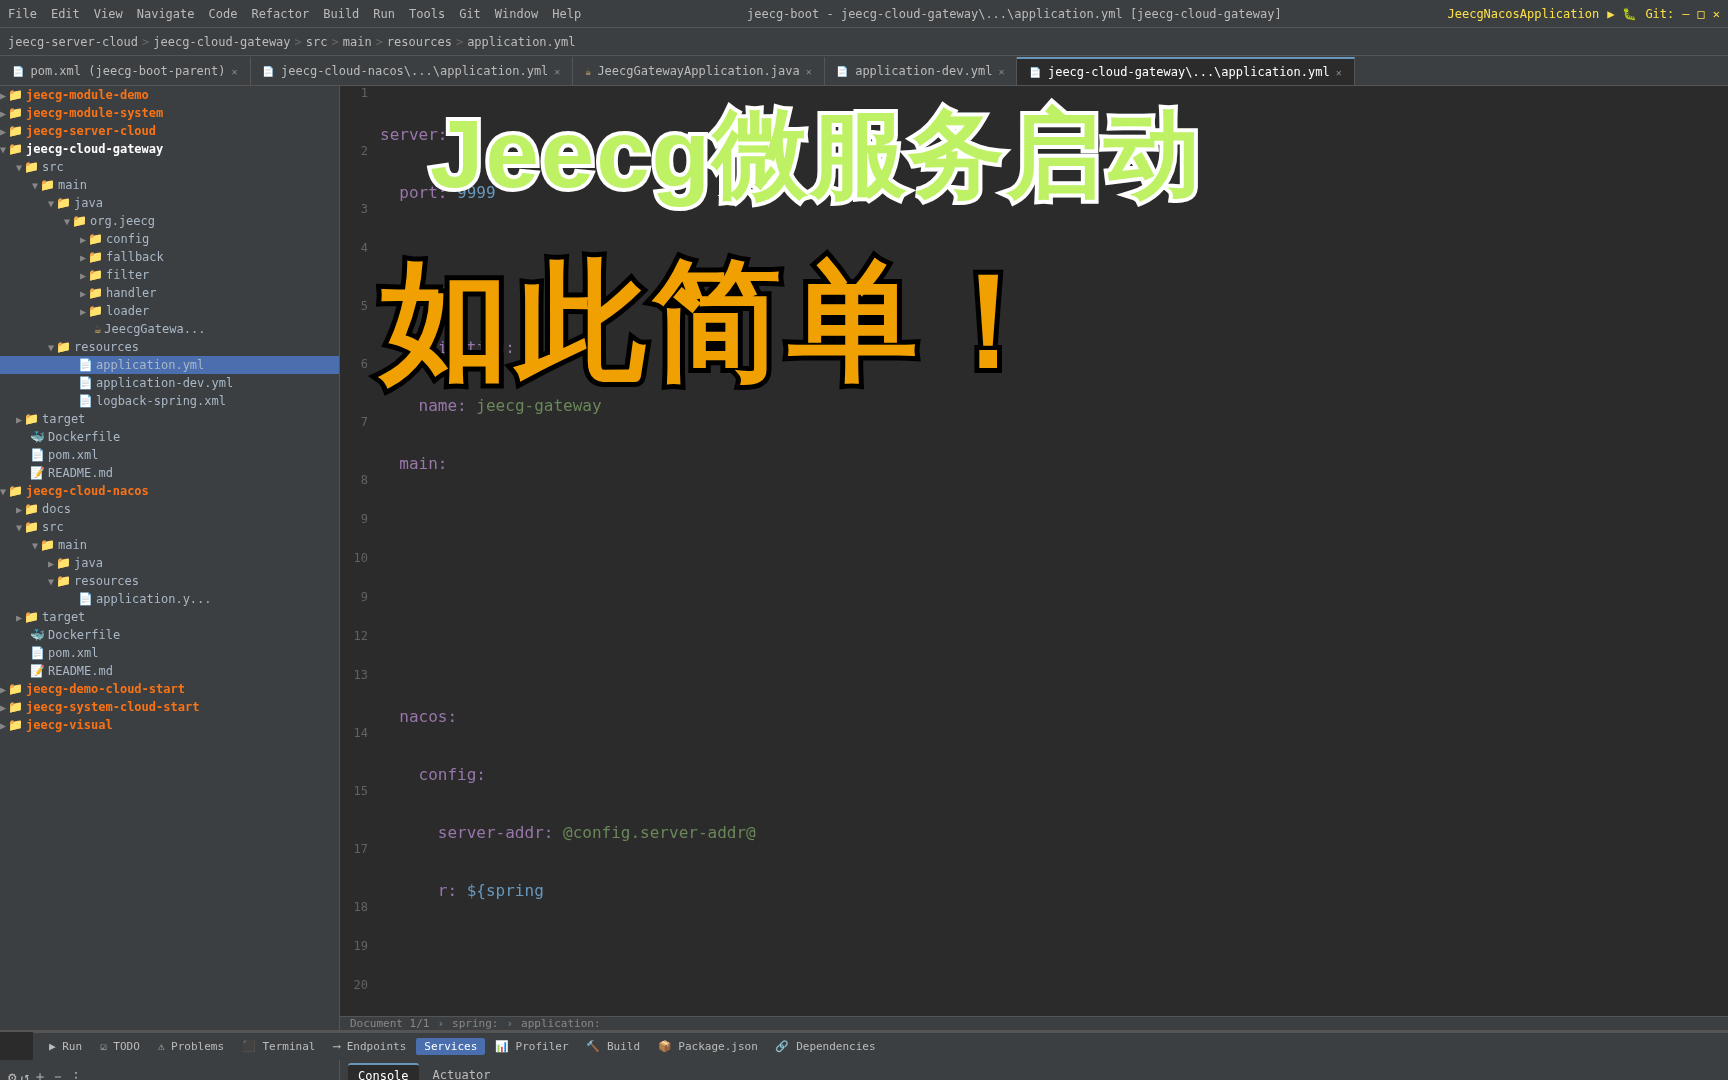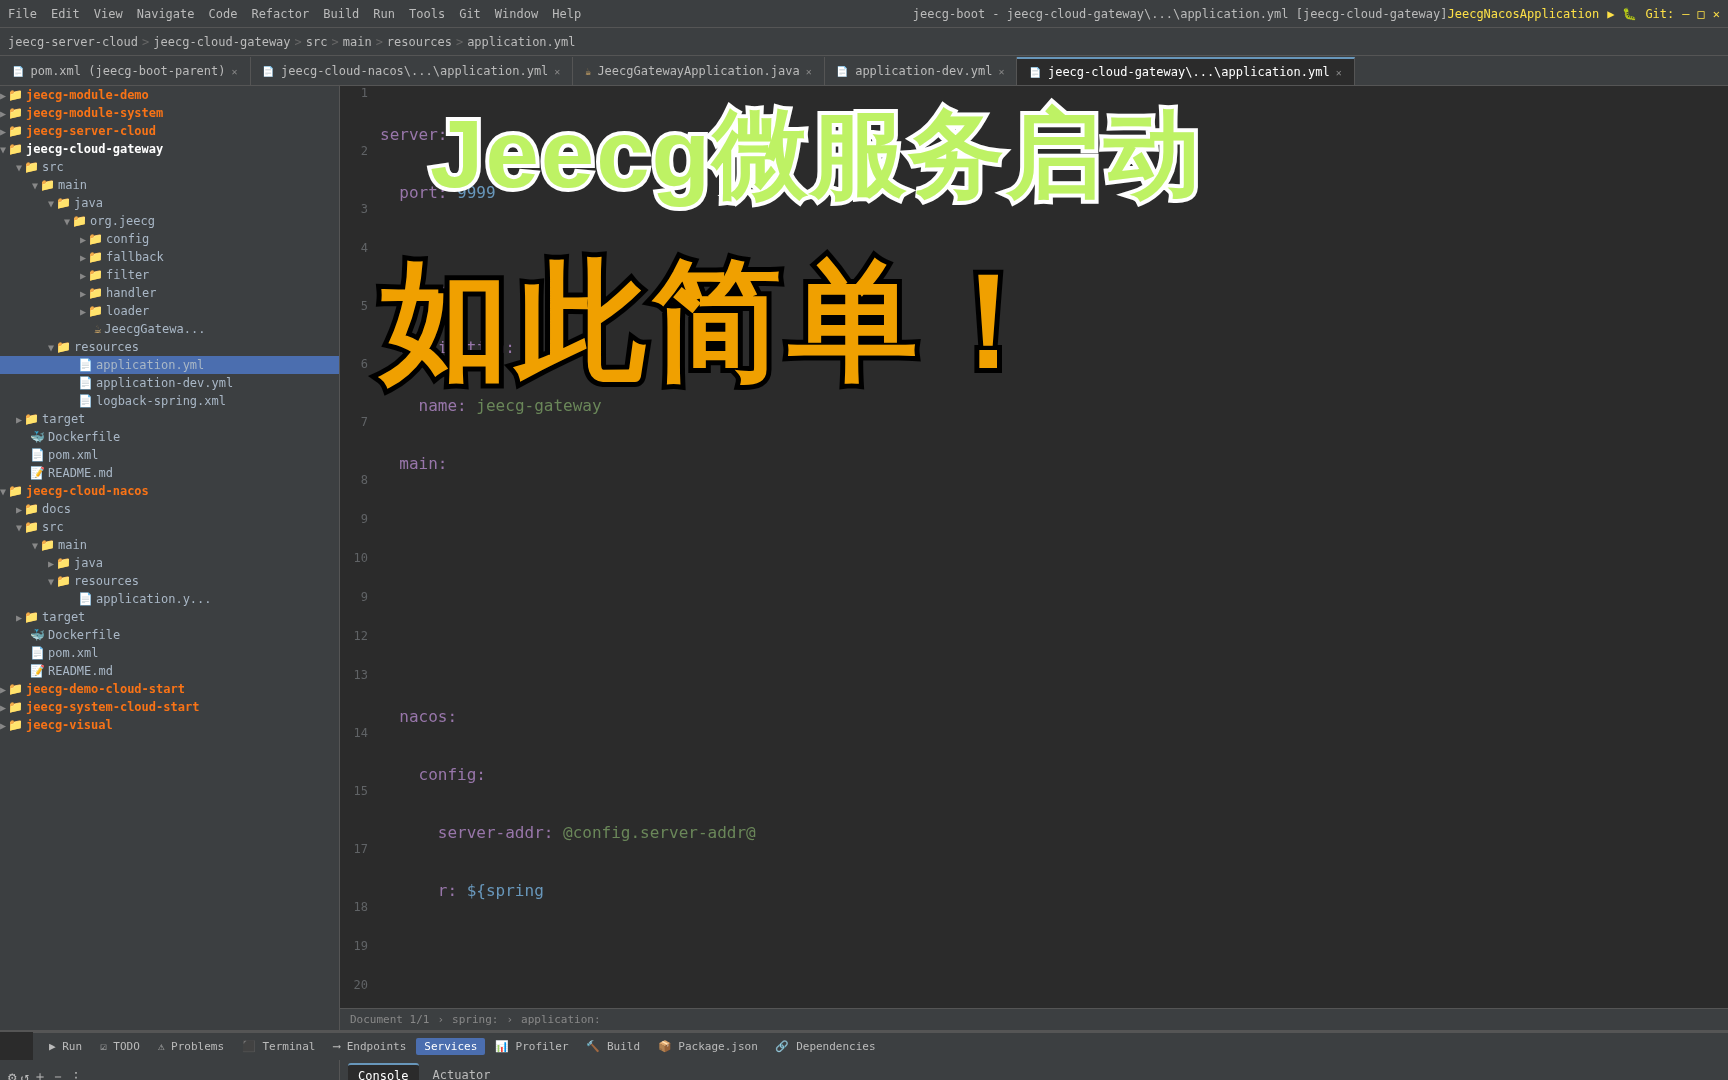--- a/index.html
+++ b/index.html
@@ -2,21 +2,21 @@
 <html><head>
   <meta charset="utf-8">
   <style>
     * { margin: 0; padding: 0; box-sizing: border-box; }
     body { width: 1728px; height: 1080px; overflow: hidden; font-family: 'Consolas', 'Monaco', monospace; background: #2b2b2b; color: #a9b7c6; font-size: 13px; }
 
     
     #title-bar { background: #3c3f41; height: 28px; display: flex; align-items: center; padding: 0 8px; border-bottom: 1px solid #555; }
     #title-bar .menu-items { display: flex; gap: 14px; font-size: 12px; color: #bbb; }
     #title-bar .menu-items span { cursor: pointer; }
-    #title-center { flex: 1; text-align: right; font-size: 12px; color: #bbb; }
+    #title-center { flex: 1; text-align: center; font-size: 12px; color: #bbb; }
     #title-right { display: flex; gap: 8px; align-items: center; }
     #title-right span { font-size: 12px; color: #fde047; cursor: pointer; }
 
     
     #breadcrumb { background: #3c3f41; height: 28px; display: flex; align-items: center; padding: 0 8px; gap: 4px; font-size: 12px; color: #bbb; border-bottom: 1px solid #555; }
     #breadcrumb span { cursor: pointer; }
     #breadcrumb .sep { color: #666; }
 
     
     #tabs-bar { background: #3c3f41; height: 30px; display: flex; align-items: flex-end; border-bottom: 1px solid #555; overflow: hidden; }
@@ -481,21 +481,21 @@
       <div style="position:absolute;top:20px;left:90px;pointer-events:none;">
         <div style="font-family:'Arial Black',Arial,sans-serif;font-size:96px;font-weight:900;color:#bef264;
           -webkit-text-stroke:8px white;paint-order:stroke fill;line-height:1;letter-spacing:2px;white-space:nowrap;">Jeecg微服务启动</div>
       </div>
       <div style="position:absolute;top:170px;left:40px;pointer-events:none;">
         <div style="font-family:'Arial Black',Arial,sans-serif;font-size:130px;font-weight:900;color:#f0a000;
           -webkit-text-stroke:10px black;paint-order:stroke fill;line-height:1;letter-spacing:6px;white-space:nowrap;">如此简单！</div>
       </div>
     </div>
 
-    <div style="position:absolute;bottom:0;left:0;right:0;height:22px;background:#3c3f41;display:flex;align-items:center;padding:0 10px;font-size:11px;color:#888;border-top:1px solid #555;gap:8px;">
+    <div style="position:absolute;bottom:0;left:0;right:0;height:14px;background:#3c3f41;display:flex;align-items:center;padding:0 10px;font-size:11px;color:#888;border-top:1px solid #555;gap:8px;">
       <span>Document 1/1</span>
       <span>›</span>
       <span>spring:</span>
       <span>›</span>
       <span>application:</span>
     </div>
   </div>
 </div>
 
 <div id="bottom-area">

